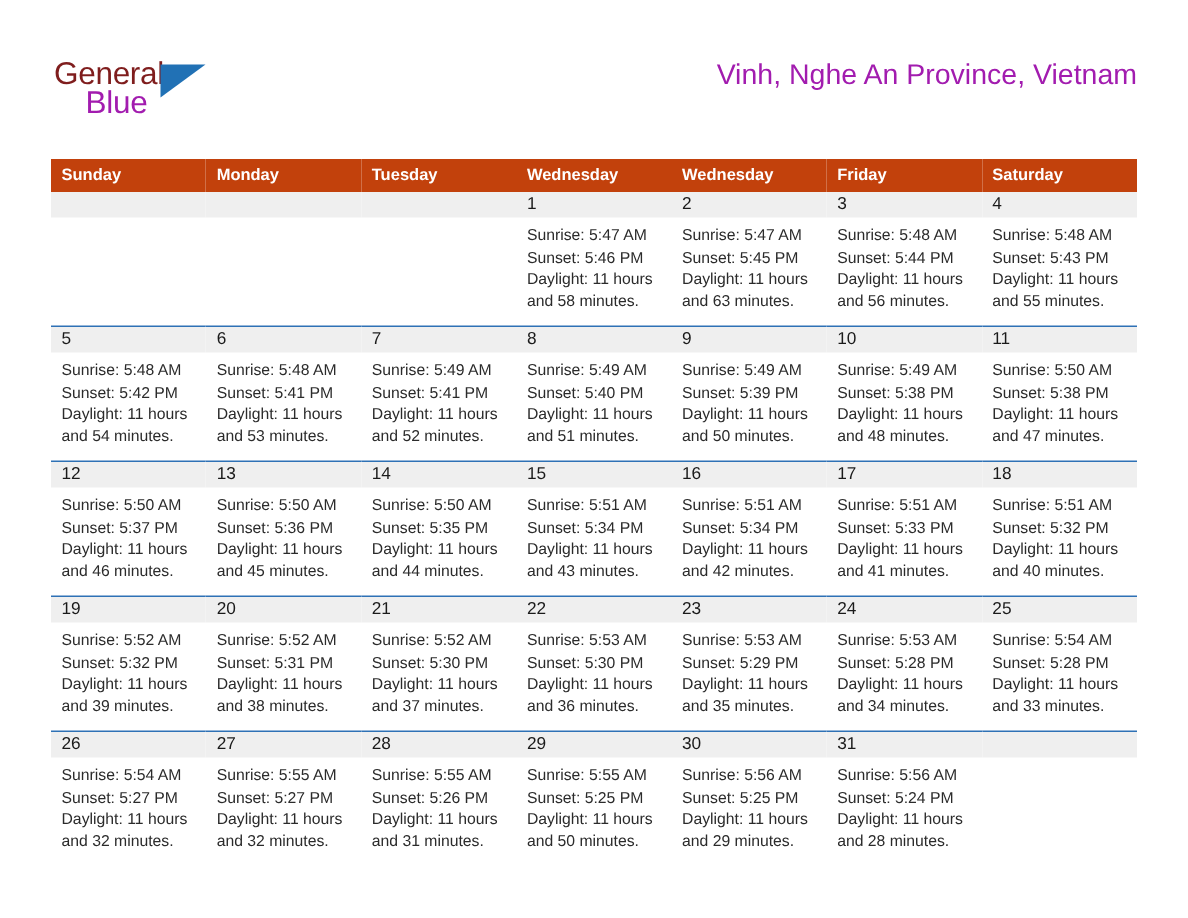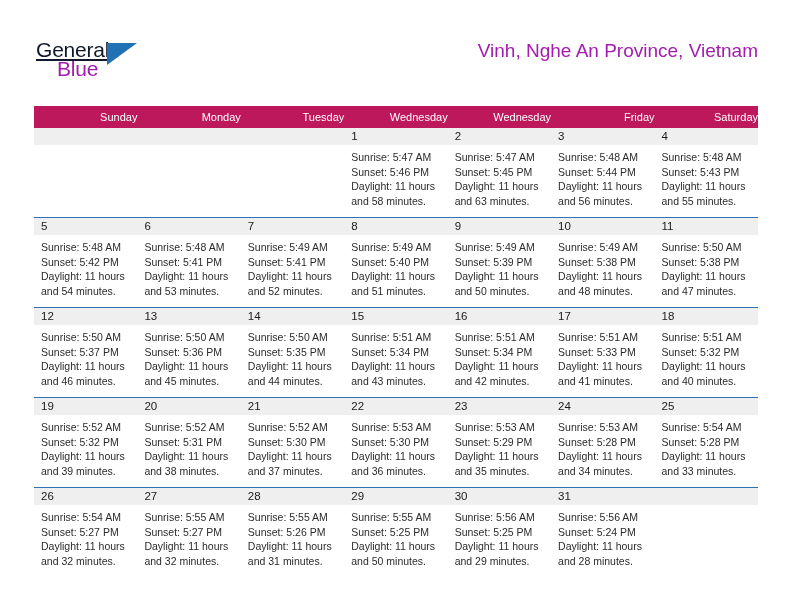--- a/index.html
+++ b/index.html
@@ -36,24 +36,23 @@
     left: 36px;
     top: 38px;
     width: 120px;
     height: 48px;
   }
   .logo-general {
     position: absolute;
     left: 0;
     top: 0;
     font-size: 21px;
-    color: #0f172a;
+    color: #7f1d1d;
     letter-spacing: -0.2px;
     font-family: "Liberation Sans", sans-serif;
-    text-decoration: underline;
   }
   .logo-blue {
     position: absolute;
     left: 21px;
     top: 19px;
     font-size: 21px;
     color: #a21caf;
     letter-spacing: -0.2px;
     font-family: "Liberation Sans", sans-serif;
   }
@@ -98,25 +97,25 @@
     width: 724px;
   }
 
   .cal-table {
     width: 724px;
     border-collapse: collapse;
     table-layout: fixed;
   }
 
   .cal-table th {
-    background: #be185d;
+    background: #c2410c;
     color: #ffffff;
     font-size: 11px;
-    font-weight: normal;
-    text-align: right;
+    font-weight: bold;
+    text-align: left;
     padding: 5px 0 5px 7px;
     height: 10px;
     border: none;
   }
 
   .cal-table td {
     vertical-align: top;
     padding: 0;
     border: none;
     border-top: 1px solid #2e71b5;

